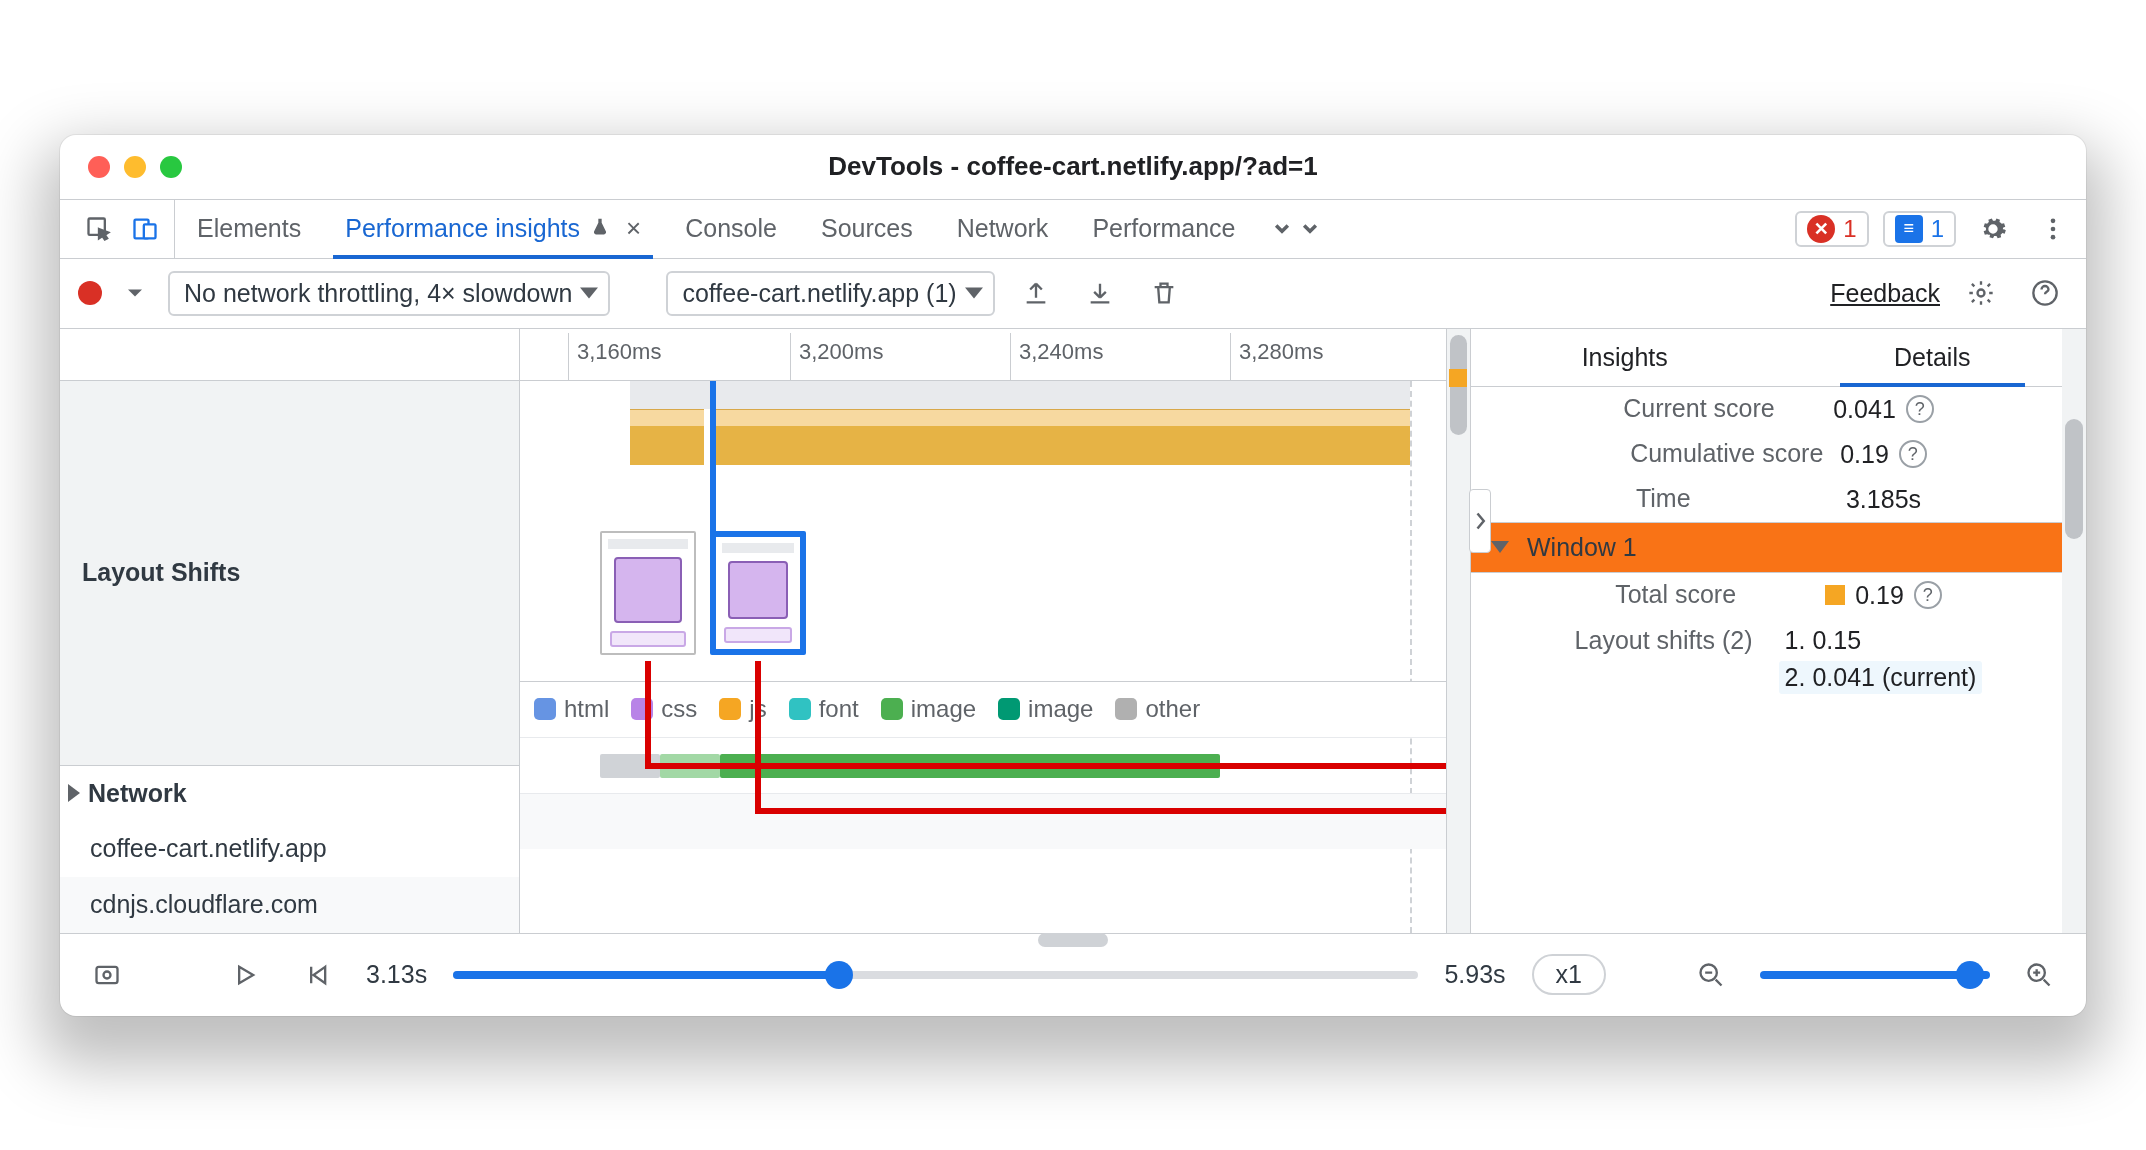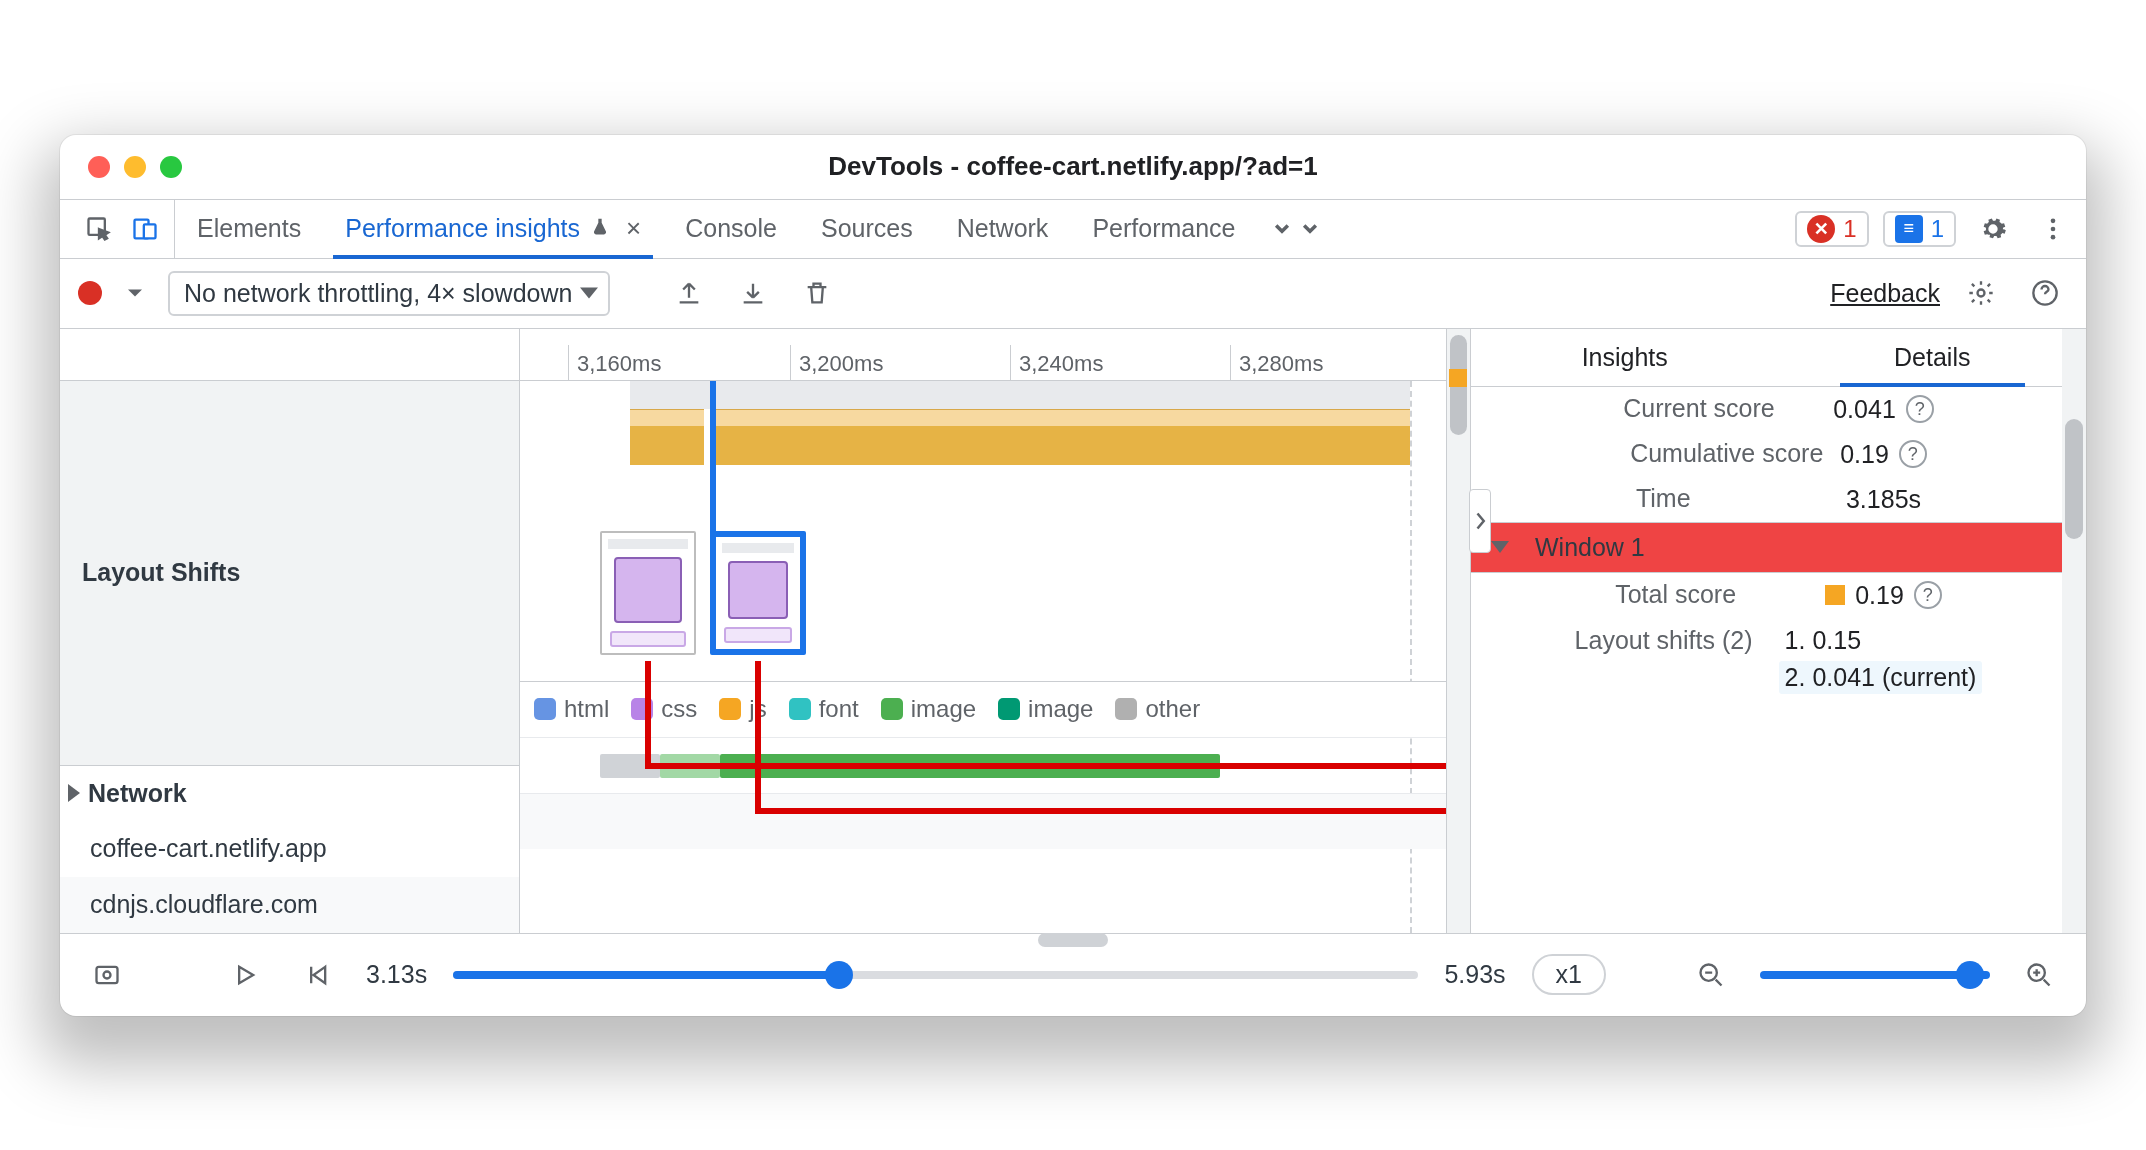--- a/index.html
+++ b/index.html
@@ -101,21 +101,21 @@
   .net-header .tri { width:0;height:0;border-top:9px solid transparent;border-bottom:9px solid transparent;border-left:12px solid #5f6368;}
   .net-host { height:56px; display:flex; align-items:center; padding-left:30px; background:#fff;}
   .net-host.alt{ background:#f8f9fa;}
 
   .center-col { position:relative; flex:0 0 950px; background:#fff; display:flex; flex-direction:column; }
   .center-scroll { position:absolute; right:0; top:0; bottom:0; width:24px; background:#f1f3f4; border-left:1px solid var(--border);}
   .scroll-thumb{ position:absolute; left:3px; right:3px; top:6px; height:100px; background:#c0c3c7; border-radius:9px;}
   .event-marker{ position:absolute; right:3px; top:40px; width:18px; height:18px; background:var(--orange-marker); }
 
   .ruler2 { height:52px; border-bottom:1px solid var(--border); position:relative; }
-  .tick { position:absolute; top:16px; bottom:0; border-left:1px solid var(--border); font-size:22px; color:#5f6368; padding:6px 0 0 8px;}
+  .tick { position:absolute; top:4px; bottom:0; border-left:1px solid var(--border); font-size:22px; color:#5f6368; padding:6px 0 0 8px;}
 
   
   .track-area { position:relative; flex:1; }
   .dashline { position:absolute; top:0; bottom:0; width:0; border-left:2px dashed #cfd2d6;}
   .yellow-block { position:absolute; top:28px; height:56px; background:var(--yellow-track-light); border-top:1px solid #d8a84a;}
   .yellow-block .inner { position:absolute; left:0; right:0; bottom:0; height:70%; background:var(--yellow-track);}
   .yellow-gap { position:absolute; top:0; height:28px; background:#e8eaed;}
   .blue-marker { position:absolute; top:0; width:6px; background:var(--blue); }
 
   .thumbs-row { position:absolute; top:150px; height:130px; left:0; right:24px;}
@@ -136,21 +136,21 @@
 
   
   .right-col { flex:1; border-left:1px solid var(--border); display:flex; flex-direction:column; position:relative;}
   .dtabs { height:58px; display:flex; border-bottom:1px solid var(--border);}
   .dtab { flex:1; display:flex; align-items:center; justify-content:center; color:#202124; cursor:pointer; position:relative;}
   .dtab.active::after{content:""; position:absolute; left:20%; right:20%; bottom:-1px; height:4px; background:var(--tab-blue);}
   .kv { display:flex; align-items:center; padding:8px 20px;justify-content:center; }
   .kv .k { width:210px; color:#5f6368; line-height:1.1;}
   .kv .v { color:#202124; display:flex; align-items:center; gap:10px;}
   .qmark { width:28px;height:28px;border:2px solid #9aa0a6; border-radius:50%; display:inline-flex; align-items:center; justify-content:center; font-size:18px; color:#5f6368;}
-  .section-hdr { background:#ef4444; padding:10px 20px; display:flex; align-items:center; gap:26px; border-top:1px solid var(--border); border-bottom:1px solid var(--border);}
+  .section-hdr { background:#f97316; padding:10px 20px; display:flex; align-items:center; gap:18px; border-top:1px solid var(--border); border-bottom:1px solid var(--border);}
   .section-hdr .tri { width:0;height:0;border-left:9px solid transparent;border-right:9px solid transparent;border-top:12px solid #5f6368;}
   .highlight-row { background: var(--row-highlight); }
   .collapse-handle { position:absolute; left:-2px; top:160px; width:22px; height:64px; background:#fff; border:1px solid var(--border); border-radius:4px; display:flex; align-items:center; justify-content:center; cursor:pointer;}
   .right-scroll{ position:absolute; right:0; top:0; bottom:0; width:24px; background:#f1f3f4;}
   .right-scroll .th{position:absolute; left:3px; right:3px; top:90px; height:120px; background:#c0c3c7; border-radius:9px;}
 
   
   svg.anno { position:absolute; inset:0; width:100%; height:100%; pointer-events:none; }
 
   
@@ -255,20 +255,23 @@
     <div class="rec-dot"></div>
     <div class="iconbtn" style="width:30px">
       <svg width="18" height="18" viewBox="0 0 24 24" fill="currentColor">
           <path d="M6 9l6 6 6-6z"></path>
         </svg>
     </div>
     <div class="select">
       <span>No network throttling, 4× slowdown</span>
     </div>
     <div style="width:20px"></div>
+    <div class="select">
+      <span>coffee-cart.netlify.app (1)</span>
+    </div>
     <div class="iconbtn">
       <svg viewBox="0 0 24 24" fill="none" stroke="currentColor" stroke-width="2">
           <path d="M12 16V4m0 0l-5 5m5-5l5 5M4 20h16"></path>
         </svg>
     </div>
     <div class="iconbtn">
       <svg viewBox="0 0 24 24" fill="none" stroke="currentColor" stroke-width="2">
           <path d="M12 4v12m0 0l-5-5m5 5l5-5M4 20h16"></path>
         </svg>
     </div>

